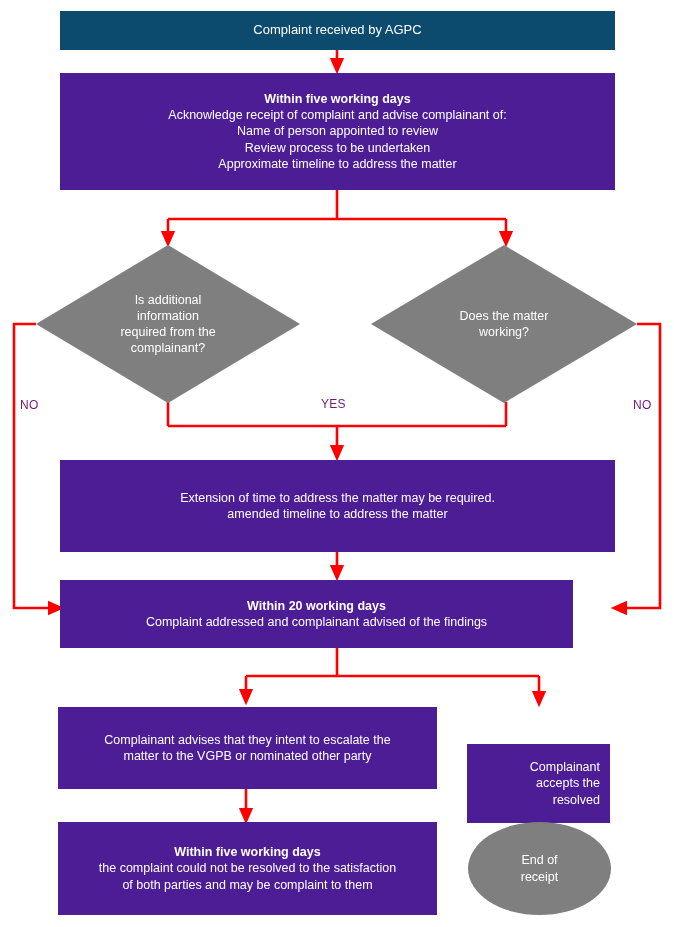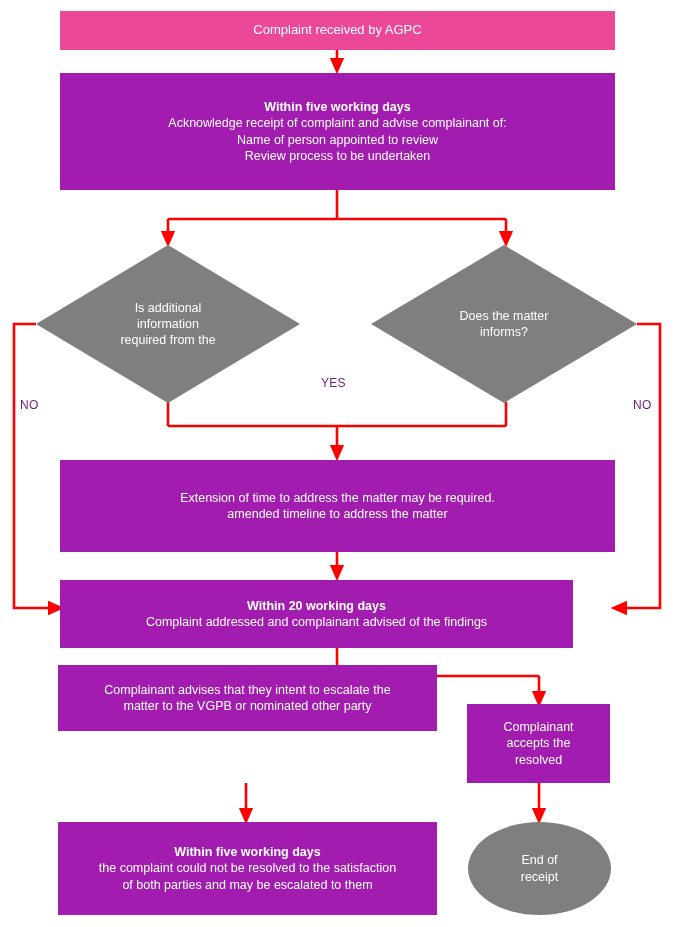--- a/index.html
+++ b/index.html
@@ -21,24 +21,24 @@
     position: absolute;
     box-sizing: border-box;
     display: flex;
     align-items: center;
     justify-content: center;
     text-align: center;
     color: #ffffff;
     line-height: 1.30;
   }
   .box {
-    background: #a21caf;
+    background: #4c1d95;
   }
   .box.start {
-    background: #ec4899;
+    background: #0c4a6e;
   }
   .node .inner {
     width: 100%;
     padding: 0 10px;
     box-sizing: border-box;
   }
   .t-title {
     font-weight: bold;
     display: block;
   }
@@ -129,78 +129,80 @@
       <span class="t-line">Complaint received by AGPC</span>
     </div>
   </div>
 
   <div class="node box fs125" style="left:60px; top:73px; width:555px; height:117px;">
     <div class="inner">
       <span class="t-title">Within five working days</span>
       <span class="t-line">Acknowledge receipt of complaint and advise complainant of:</span>
       <span class="t-line">Name of person appointed to review</span>
       <span class="t-line">Review process to be undertaken</span>
+      <span class="t-line">Approximate timeline to address the matter</span>
     </div>
   </div>
 
   <div class="node diamond fs12" style="left:36px; top:245px; width:264px; height:158px;">
     <div class="dshape"></div>
     <div class="inner">
       <span class="t-line">Is additional</span>
       <span class="t-line">information</span>
       <span class="t-line">required from the</span>
+      <span class="t-line">complainant?</span>
     </div>
   </div>
 
   <div class="node diamond fs12" style="left:371px; top:245px; width:266px; height:158px;">
     <div class="dshape"></div>
     <div class="inner">
       <span class="t-line">Does the matter</span>
-      <span class="t-line">informs?</span>
+      <span class="t-line">working?</span>
     </div>
   </div>
 
   <div class="edge-label" style="left:20px; top:398px;">NO</div>
-  <div class="edge-label" style="left:321px; top:376px;">YES</div>
+  <div class="edge-label" style="left:321px; top:397px;">YES</div>
   <div class="edge-label" style="left:633px; top:398px;">NO</div>
 
   <div class="node box fs125" style="left:60px; top:460px; width:555px; height:92px;">
     <div class="inner">
       <span class="t-line">Extension of time to address the matter may be required.</span>
       <span class="t-line">amended timeline to address the matter</span>
     </div>
   </div>
 
   <div class="node box fs125" style="left:60px; top:580px; width:513px; height:68px;">
     <div class="inner">
       <span class="t-title">Within 20 working days</span>
       <span class="t-line">Complaint addressed and complainant advised of the findings</span>
     </div>
   </div>
 
-  <div class="node box fs125" style="left:58px; top:665px; width:379px; height:66px;">
+  <div class="node box fs125" style="left:58px; top:707px; width:379px; height:82px;">
     <div class="inner">
       <span class="t-line">Complainant advises that they intent to escalate the</span>
       <span class="t-line">matter to the VGPB or nominated other party</span>
     </div>
   </div>
 
-  <div class="node box fs125" style="left:467px; top:704px; width:143px; height:79px;">
+  <div class="node box fs125" style="left:467px; top:744px; width:143px; height:79px;text-align:right;">
     <div class="inner">
       <span class="t-line">Complainant</span>
       <span class="t-line">accepts  the</span>
       <span class="t-line">resolved</span>
     </div>
   </div>
 
   <div class="node box fs125" style="left:58px; top:822px; width:379px; height:93px;">
     <div class="inner">
       <span class="t-title">Within five working days</span>
       <span class="t-line">the complaint could not be resolved to the satisfaction</span>
-      <span class="t-line">of both parties and may be escalated to them</span>
+      <span class="t-line">of both parties and may be complaint to them</span>
     </div>
   </div>
 
   <div class="node ellipse fs125" style="left:468px; top:822px; width:143px; height:93px;justify-content:flex-end;">
     <div class="inner">
       <span class="t-line">End of</span>
       <span class="t-line">receipt</span>
     </div>
   </div>
 

